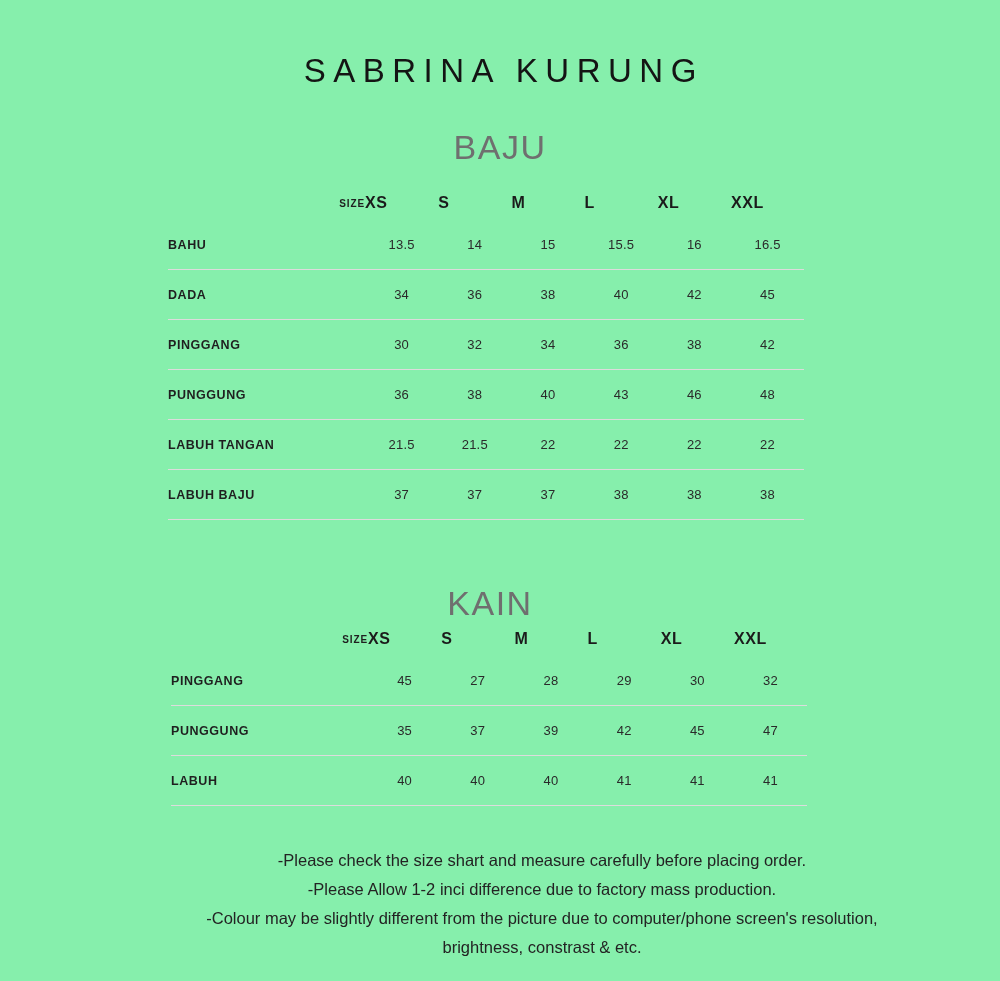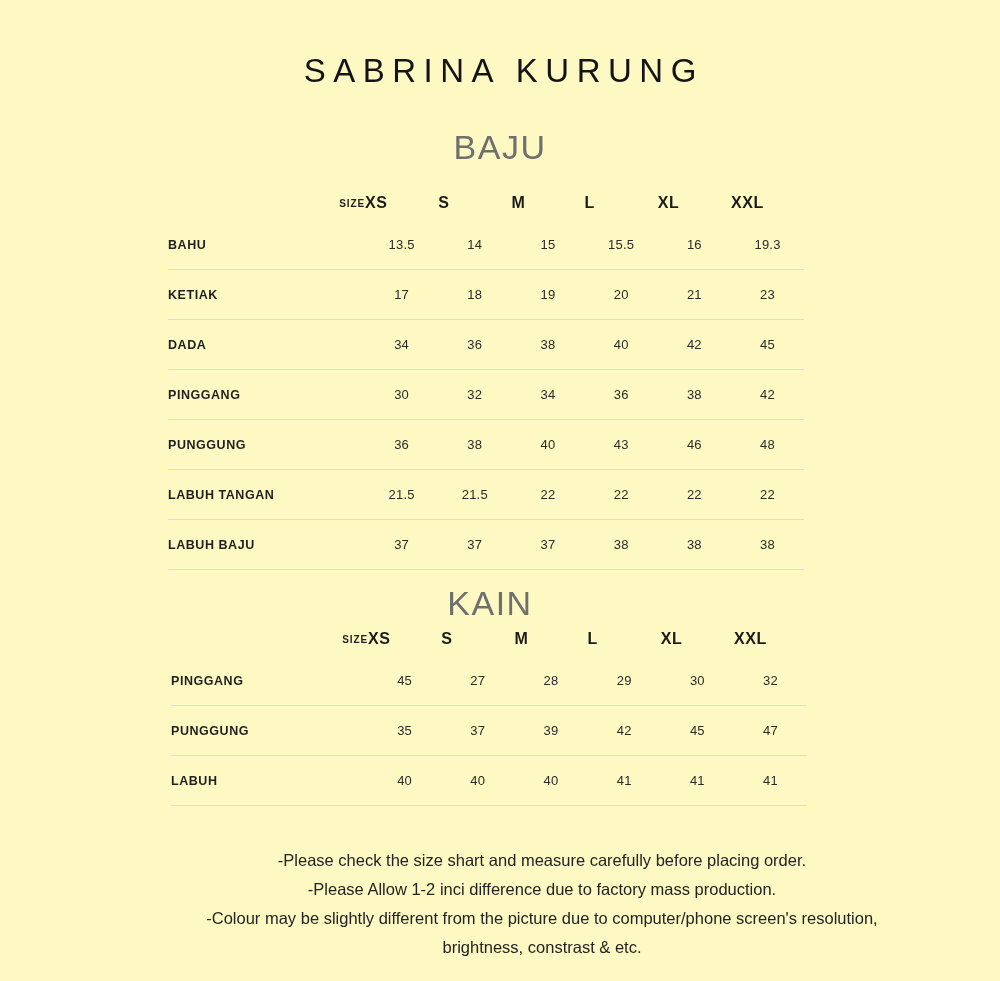--- a/index.html
+++ b/index.html
@@ -13,21 +13,21 @@
     font-family: "Liberation Sans", sans-serif;
     color: #1d1d1d;
     position: relative;
     overflow: hidden;
   }
 
   .page {
     width: 1000px;
     height: 981px;
     position: relative;
-    background: #fef9c3;
+    background: #86efac;
   }
 
   
   .chart-title {
     position: absolute;
     top: 51px;
     left: 0;
     width: 1000px;
     text-align: center;
     font-size: 33px;
@@ -172,30 +172,21 @@
       </tr>
     </thead>
     <tbody>
       <tr>
         <td class="row-label">BAHU</td>
         <td class="row-val">13.5</td>
         <td class="row-val">14</td>
         <td class="row-val">15</td>
         <td class="row-val">15.5</td>
         <td class="row-val">16</td>
-        <td class="row-val">19.3</td>
-      </tr>
-      <tr>
-        <td class="row-label">KETIAK</td>
-        <td class="row-val">17</td>
-        <td class="row-val">18</td>
-        <td class="row-val">19</td>
-        <td class="row-val">20</td>
-        <td class="row-val">21</td>
-        <td class="row-val">23</td>
+        <td class="row-val">16.5</td>
       </tr>
       <tr>
         <td class="row-label">DADA</td>
         <td class="row-val">34</td>
         <td class="row-val">36</td>
         <td class="row-val">38</td>
         <td class="row-val">40</td>
         <td class="row-val">42</td>
         <td class="row-val">45</td>
       </tr>

